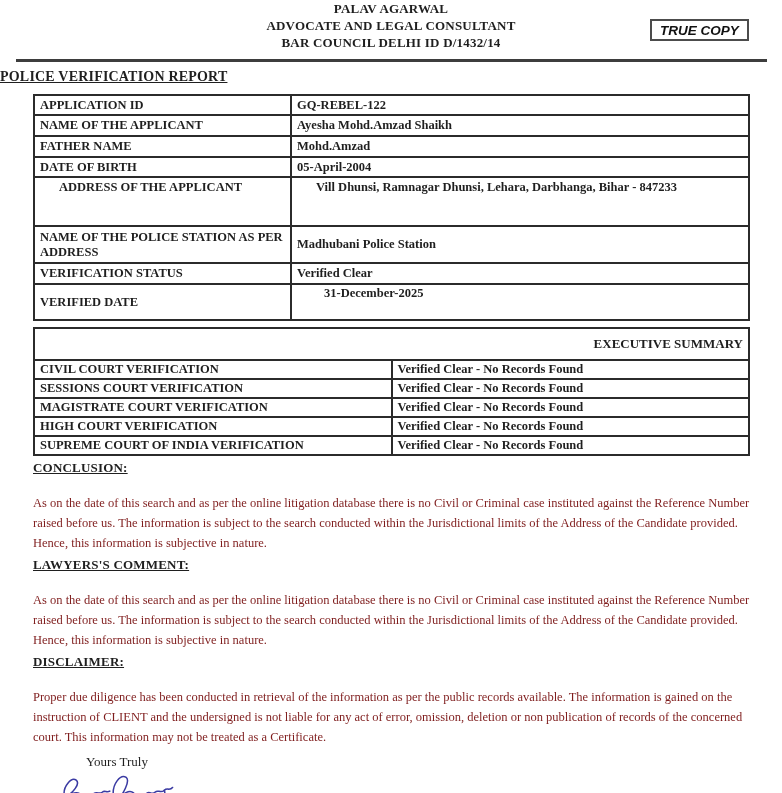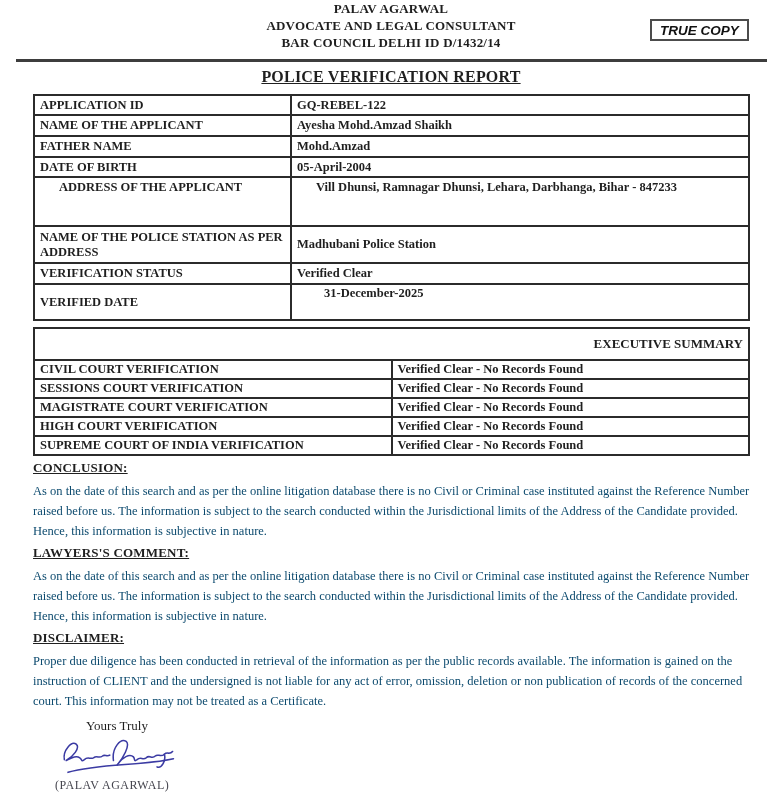--- a/index.html
+++ b/index.html
@@ -13,21 +13,21 @@
   .letterhead { text-align:center; font-weight:bold;
     font-size:13px; line-height:17px; letter-spacing:0.2px; }
   .true-copy {
     position:absolute; left:650px; top:19px; min-width:87px; height:22px;
     border:2px solid #4c4c4c; padding:1px 8px 0 8px;
     font-family:"Liberation Sans","DejaVu Sans",sans-serif;
     font-style:italic; font-weight:bold; font-size:13.5px; color:#111;
     display:flex; align-items:center; justify-content:center;
   }
   .rule { height:3px; background:#3d3d3d; margin:8px 15px 0 16px; }
-  .report-title { text-align:center; font-weight:bold; font-size:16px;
+  .report-title { text-align:left; font-weight:bold; font-size:14px;
     margin-top:6px; letter-spacing:0.2px; line-height:17px; }
   .report-title span { text-decoration:underline; }
 
   
   table { border-collapse:collapse; table-layout:fixed;
     width:717px; margin-left:33px; font-size:12.5px; }
   td, th { border:2px solid #2b2b2b; padding:1px 5px; font-weight:bold;
     overflow:hidden; }
   .applicant-table { margin-top:9px; }
   .applicant-table .c-label { width:257px; }
@@ -41,22 +41,22 @@
   .summary-table { margin-top:6px; }
   .summary-table th { height:32px; text-align:right; font-size:13px; }
   .summary-table td { height:19px; }
   .summary-table .c-label { width:257px; }
   .summary-table .c-value { text-align:left; }
 
   
   .section { margin:4px 24px 0 33px; }
   .section-heading { font-weight:bold; font-size:13px; line-height:15px;
     text-decoration:underline; letter-spacing:0.2px; }
-  .section-body { font-size:12.5px; line-height:20px; margin-top:6px;
-    color:#0c4a6e; }
+  .section-body { font-size:12.5px; line-height:20px; margin-top:18px;
+    color:#7f1d1d; }
 
   
   .yours-truly { margin:8px 0 0 86px; font-size:13px; line-height:14px; }
   .signature-wrap { margin:3px 0 0 52px; height:40px; }
   .signatory-name { margin:2px 0 0 55px; font-size:12px; line-height:14px;
     color:#45454e; letter-spacing:0.5px; }
   .bar-council-line { margin:2px 0 0 33px; font-size:15px; line-height:17px;
     font-weight:bold; color:#4472C4; letter-spacing:0.2px; }
 </style>
 </head>

